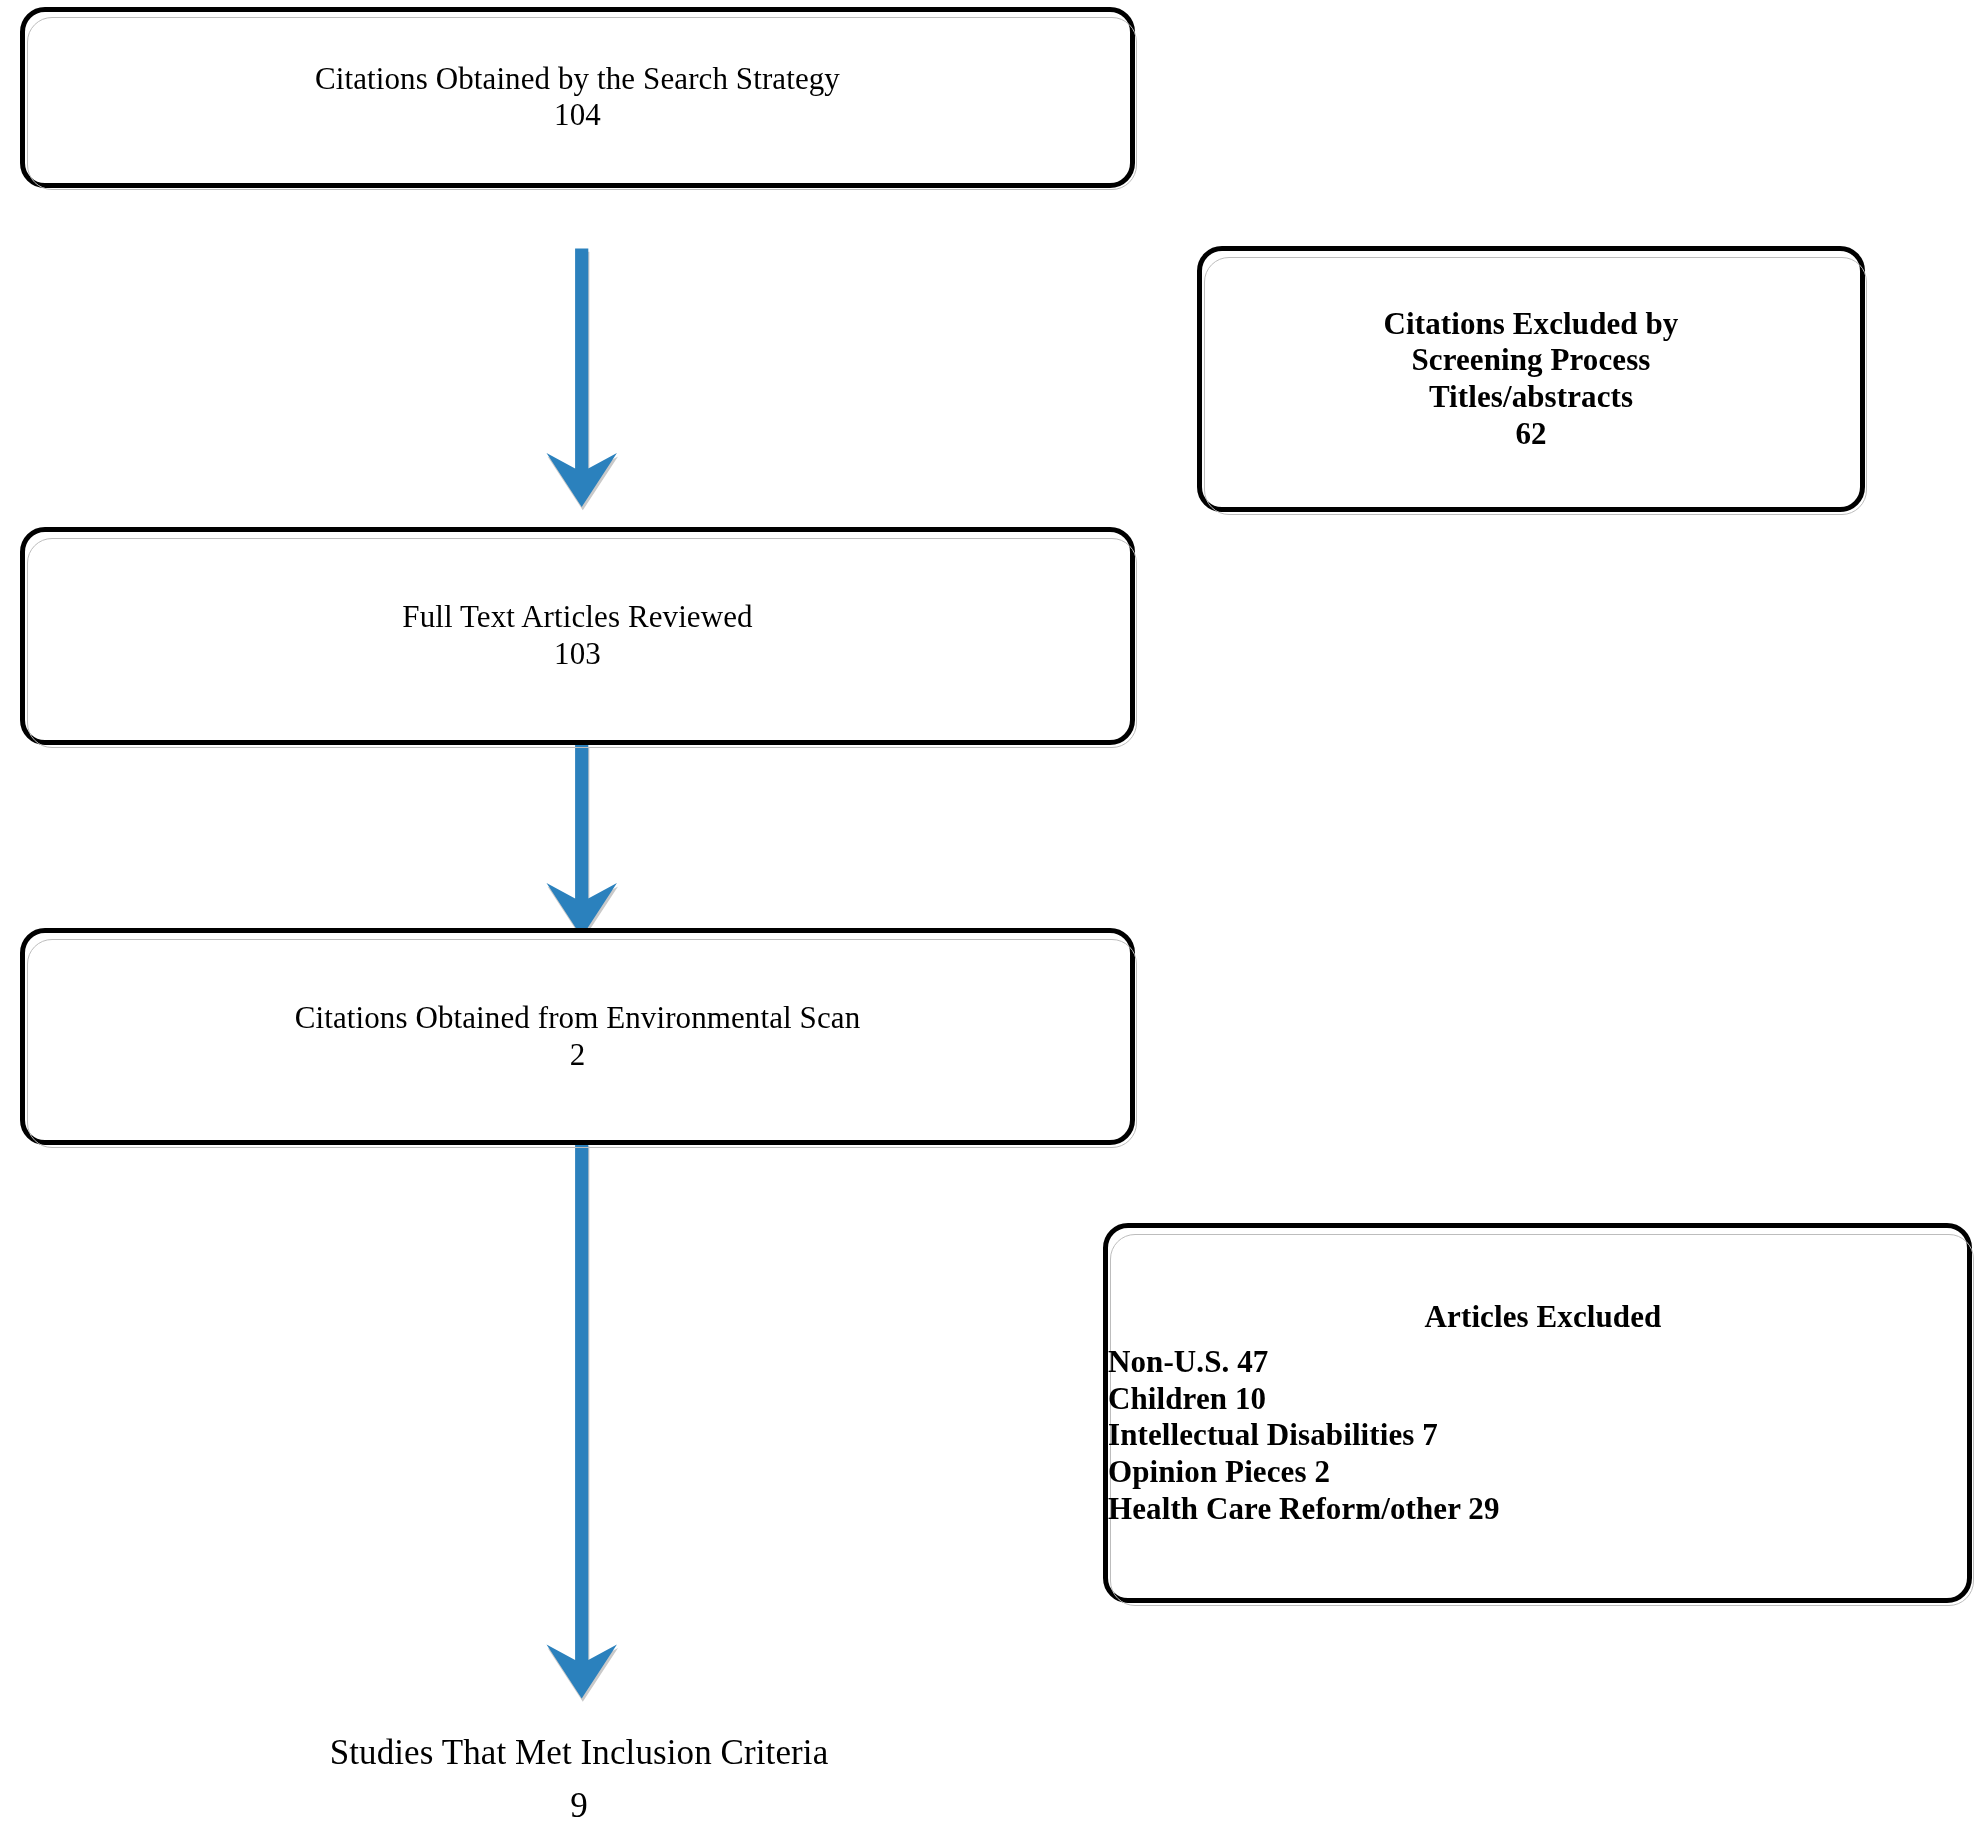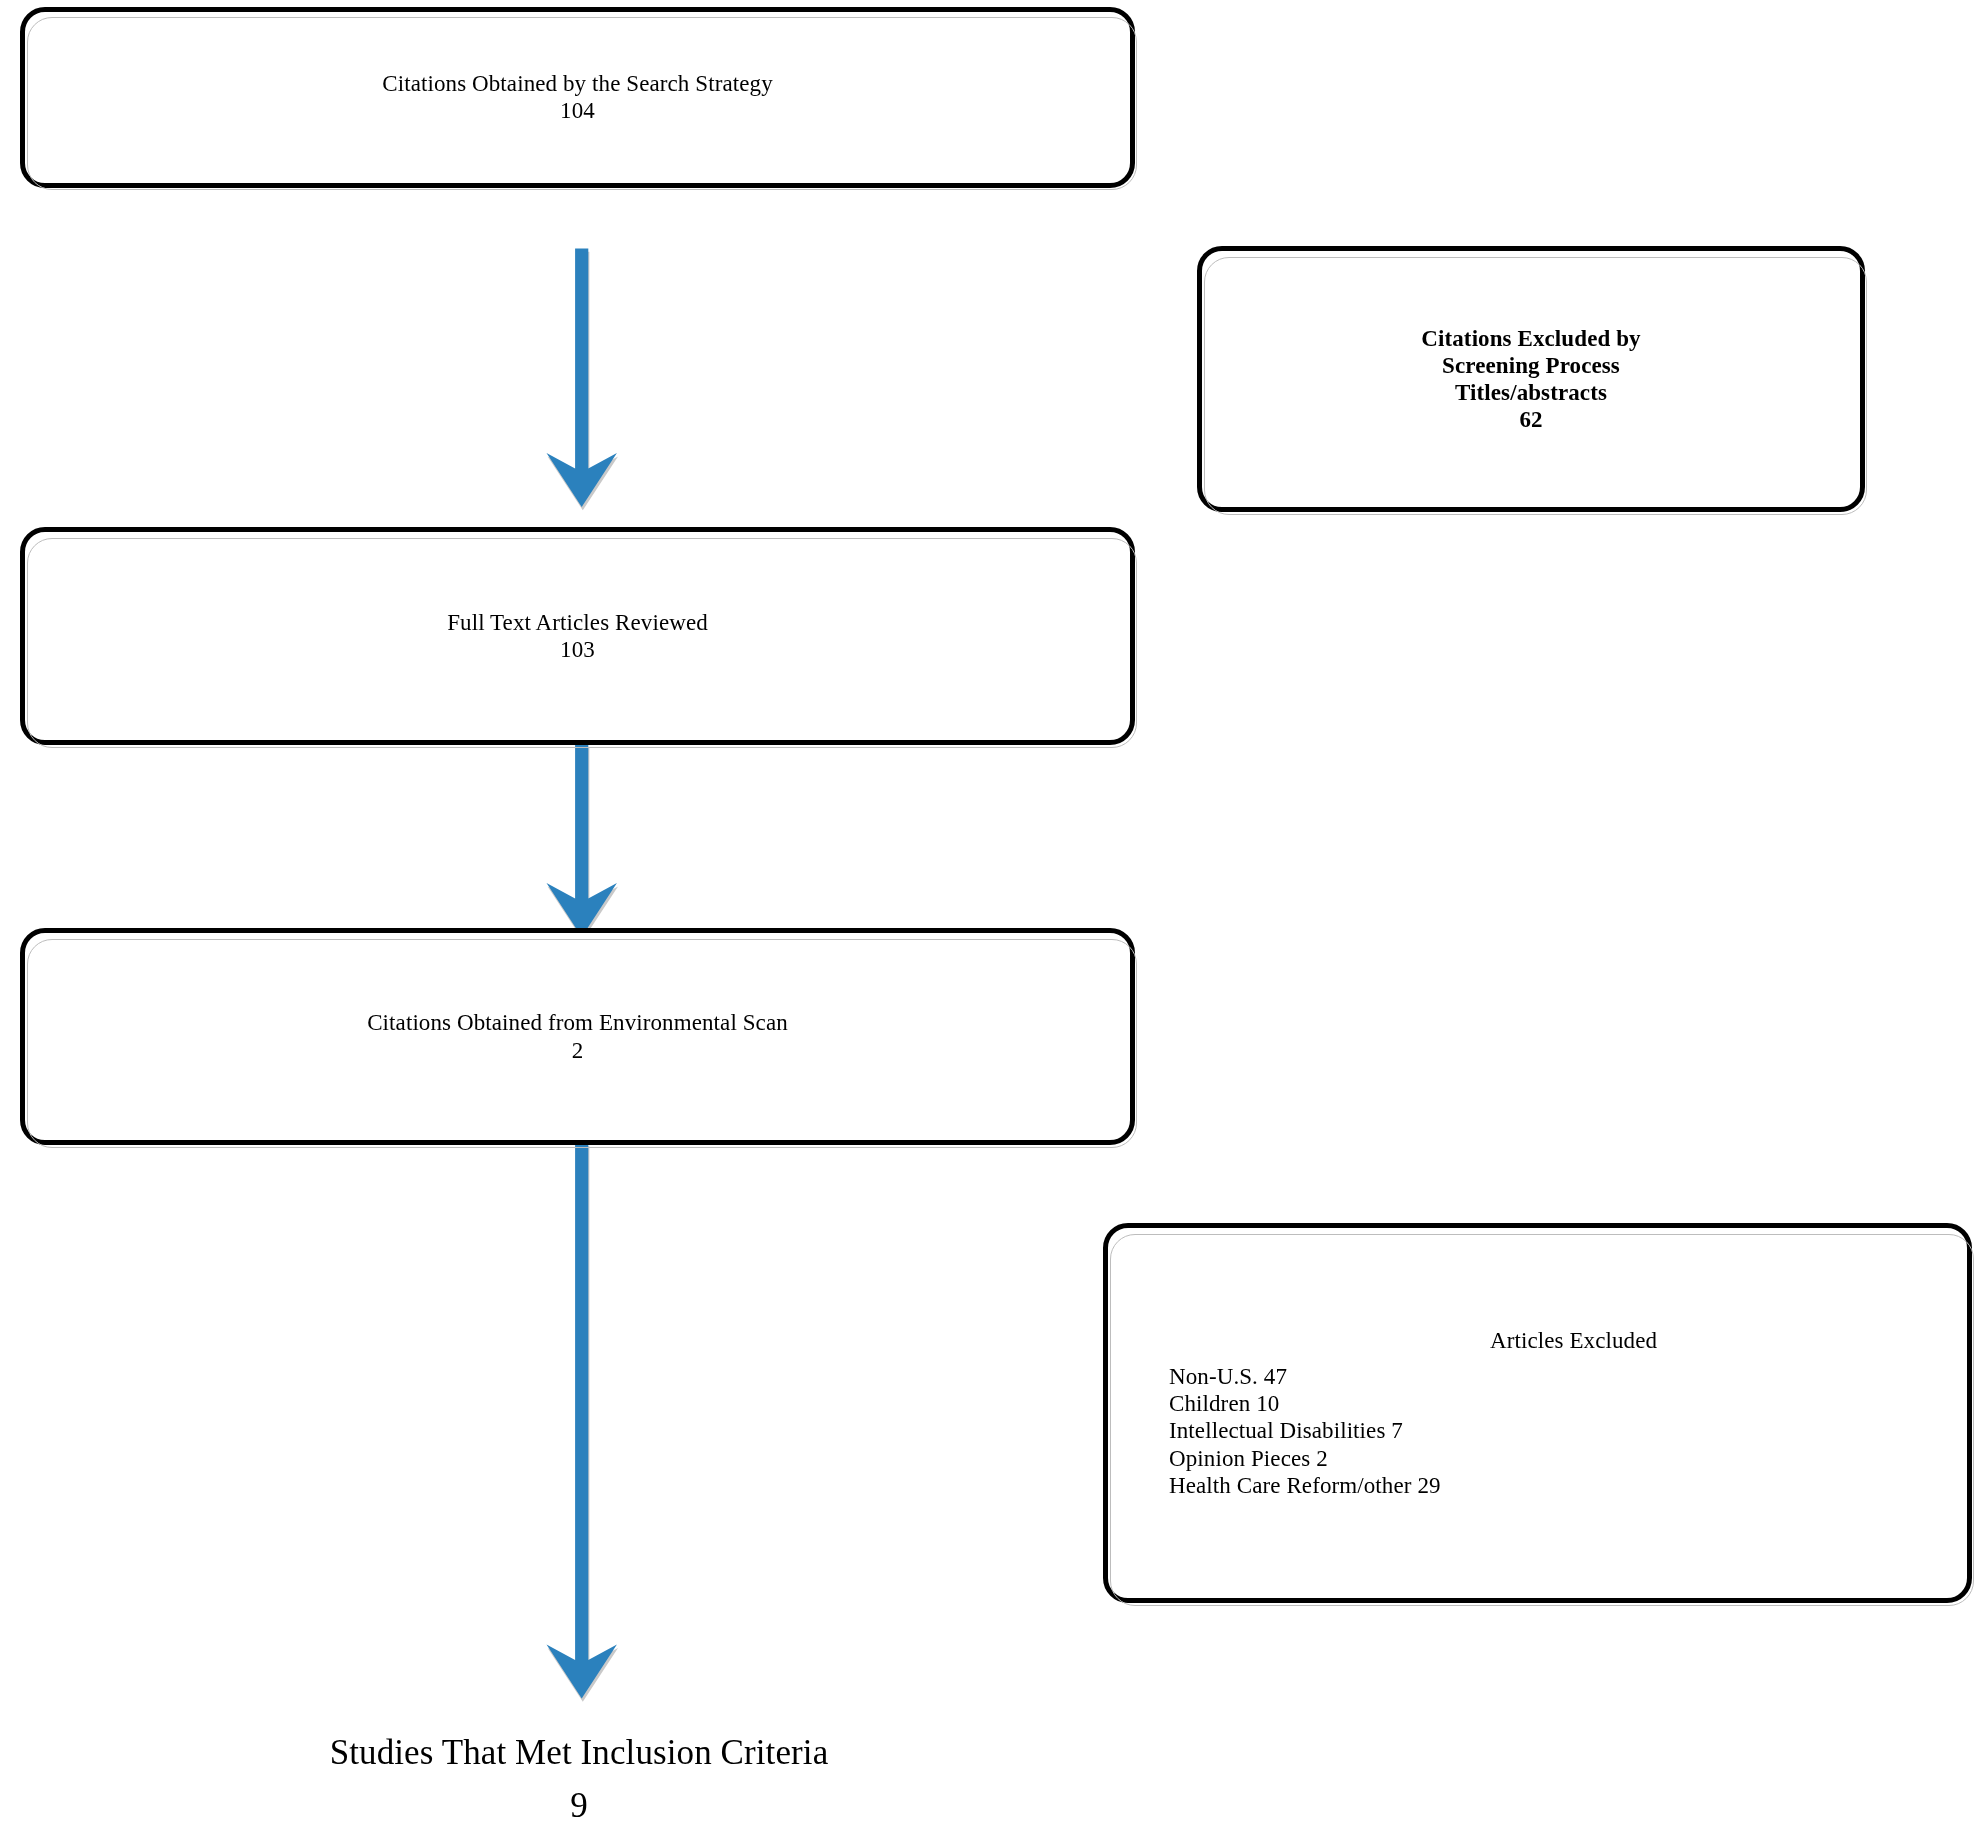--- a/index.html
+++ b/index.html
@@ -44,30 +44,30 @@
     bottom: -7.7px;
     border: 1.7px solid #bdbdbd;
     border-radius: 25px;
     pointer-events: none;
     z-index: -1;
   }
 
   .node-line {
     display: block;
     white-space: nowrap;
-    font-size: 23px;
+    font-size: 31px;
     line-height: 1.18;
     letter-spacing: 0.1px;
   }
 
   
   .node.list-node {
     align-items: flex-start;
-    padding-left: 61px;
     padding-right: 22px;
+    font-weight: bold;
   }
   .node.list-node .node-heading {
     align-self: center;
     margin-left: 33px;
     margin-bottom: 8.8px;
   }
   .node.list-node .node-line {
     text-align: left;
   }
 

